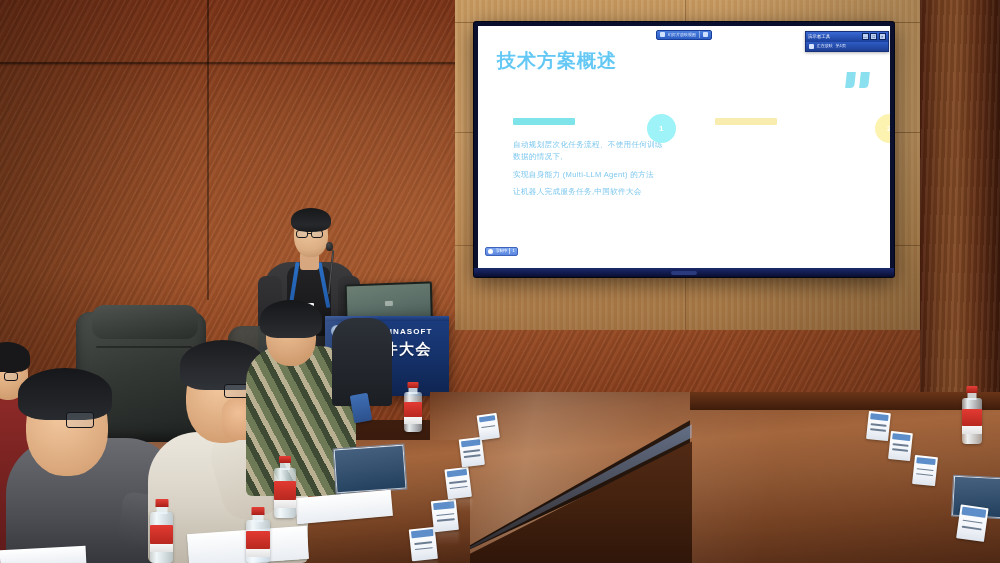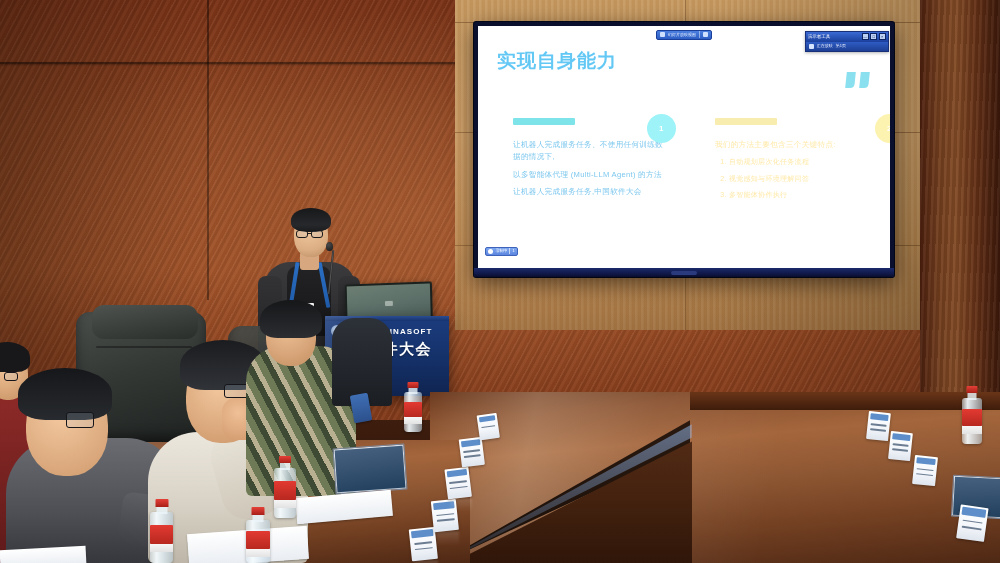--- a/index.html
+++ b/index.html
@@ -492,21 +492,21 @@
 
   <div class="column" style="left:920px; width:80px; height:430px;"></div>
   <div class="wall-vignette"></div>
 
   <div class="tv-frame" style="left:474px; top:22px; width:420px; height:255px;">
     <div class="tv-glow"></div>
     <div class="tv-screen">
 
       <div class="slide">
 
-        <div class="slide-title">实现自身能力</div>
+        <div class="slide-title">技术方案概述</div>
 
         <div class="quote-deco">
           <i></i>
             <i></i>
         </div>
 
         <div class="ppt-toolbar">
           <span class="tb-ico"></span>
           <span class="tb-txt">幻灯片放映视图</span>
           <span class="tb-sep"></span>
@@ -527,37 +527,29 @@
           <div class="mw-body">
             <span class="mwi"></span>
             <span class="mwt">正在放映</span>
             <span class="mwt">第1页</span>
           </div>
         </div>
 
         <div class="col col-left">
           <div class="tagbar cyan"></div>
           <div class="body-text">
-            <p>让机器人完成服务任务、不使用任何训练数据的情况下,</p>
-            <p>以多智能体代理 (Multi-LLM Agent) 的方法</p>
+            <p>自动规划层次化任务流程、不使用任何训练数据的情况下,</p>
+            <p>实现自身能力 (Multi-LLM Agent) 的方法</p>
             <p>让机器人完成服务任务,中国软件大会</p>
           </div>
           <div class="circ cyan">1</div>
         </div>
 
         <div class="col col-right">
           <div class="tagbar yellow"></div>
-          <div class="body-text ry">
-            <p>我们的方法主要包含三个关键特点:</p>
-            <ol>
-              <li>自动规划层次化任务流程</li>
-              <li>视觉感知与环境理解问答</li>
-              <li>多智能体协作执行</li>
-            </ol>
-          </div>
           <div class="circ yellow">2</div>
         </div>
 
         <div class="slide-widget">
           <span class="sw-ico"></span>
           <span class="sw-txt">录制中</span>
           <span class="sw-sep"></span>
           <span class="sw-txt">1</span>
         </div>
 

